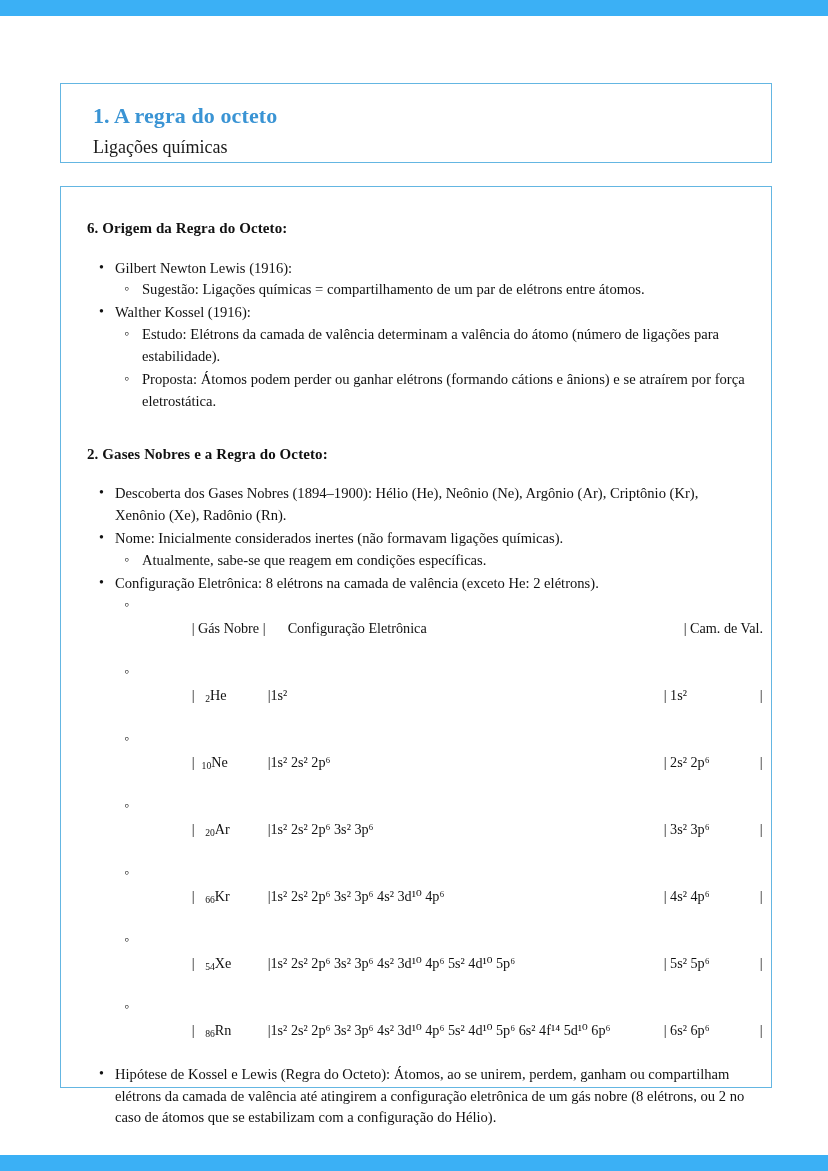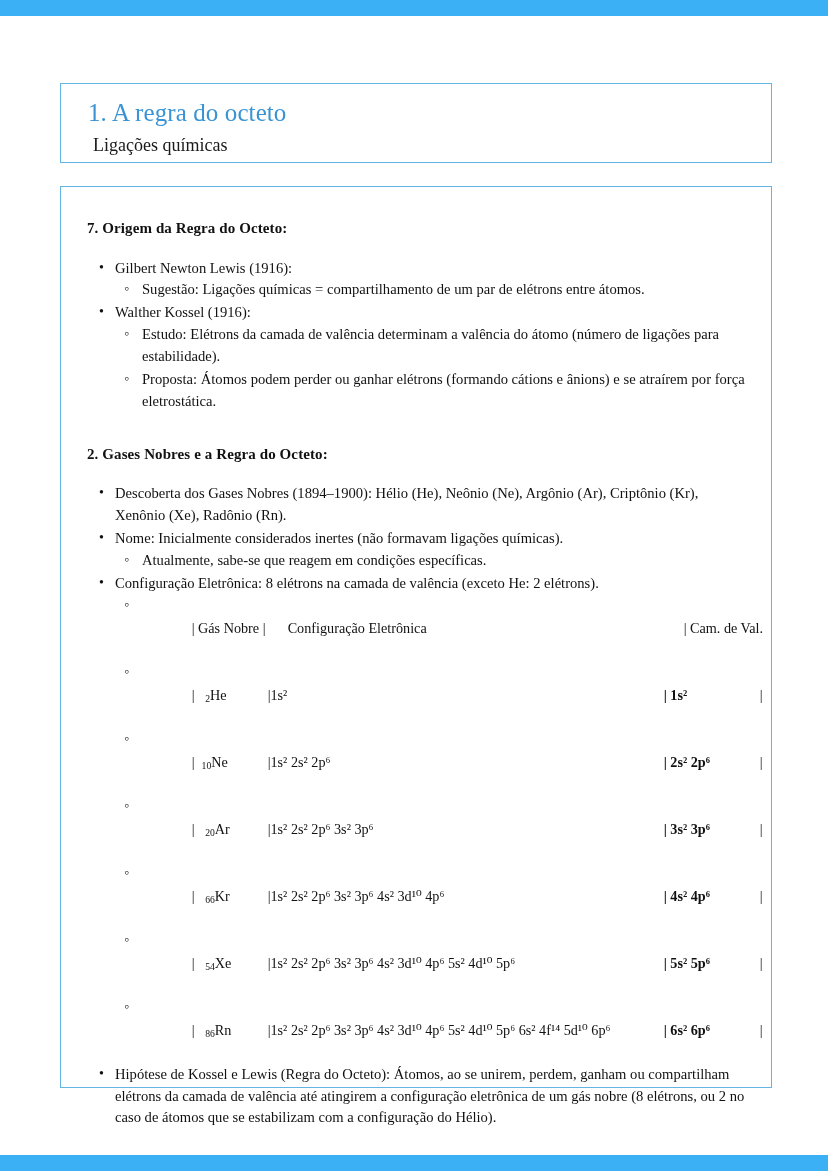--- a/index.html
+++ b/index.html
@@ -41,25 +41,25 @@
     height: 80px;
     border: 1px solid #64b6e2;
     box-sizing: border-box;
     background: #ffffff;
   }
   .title-inner {
     padding: 12px 0 0 24px;
   }
   .doc-title {
     color: #3a94d4;
-    font-size: 25px;
-    font-weight: normal;
+    font-size: 22px;
+    font-weight: bold;
     line-height: 1.08;
     letter-spacing: 0.1px;
-    margin: 3px;
+    margin: 8px;
   }
   .doc-subtitle {
     color: #1a1a1a;
     font-size: 18px;
     line-height: 1.25;
     margin: 8px;
   }
 
   .content-box {
     position: absolute;
@@ -137,21 +137,20 @@
     display: inline-block;
     width: 76px;
   }
   .tbl-row .colB {
     display: inline-block;
     width: 396px;
   }
   .tbl-row .colC {
     display: inline-block;
     width: 96px;
-    font-weight: bold;
   }
   .tbl-head .colA { width: 96px; }
   .tbl-head .colB { width: 396px; text-align: left; }
 
   sub, sup {
     font-size: 0.68em;
     line-height: 0;
   }
   sub { vertical-align: -0.25em; }
 </style>
@@ -166,21 +165,21 @@
   <div class="title-box">
     <div class="title-inner">
       <div class="doc-title">1. A regra do octeto</div>
       <div class="doc-subtitle">Ligações químicas</div>
     </div>
   </div>
 
   <div class="content-box">
     <div class="content-inner">
 
-      <div class="section-heading">7. Origem da Regra do Octeto:</div>
+      <div class="section-heading">6. Origem da Regra do Octeto:</div>
 
       <ul class="lvl1">
         <li>
           <span class="para">Gilbert Newton Lewis (1916):</span>
           <ul class="lvl2">
             <li>
               <span class="para">Sugestão: Ligações químicas = compartilhamento de um par de elétrons entre átomos.</span>
             </li>
           </ul>
         </li>

